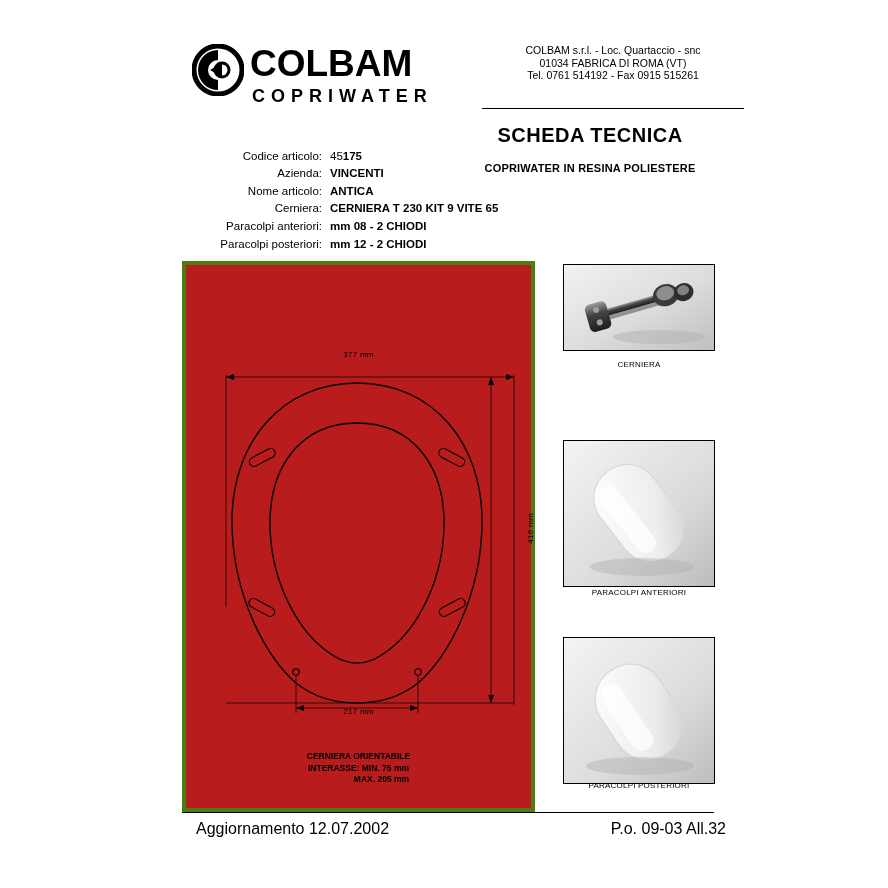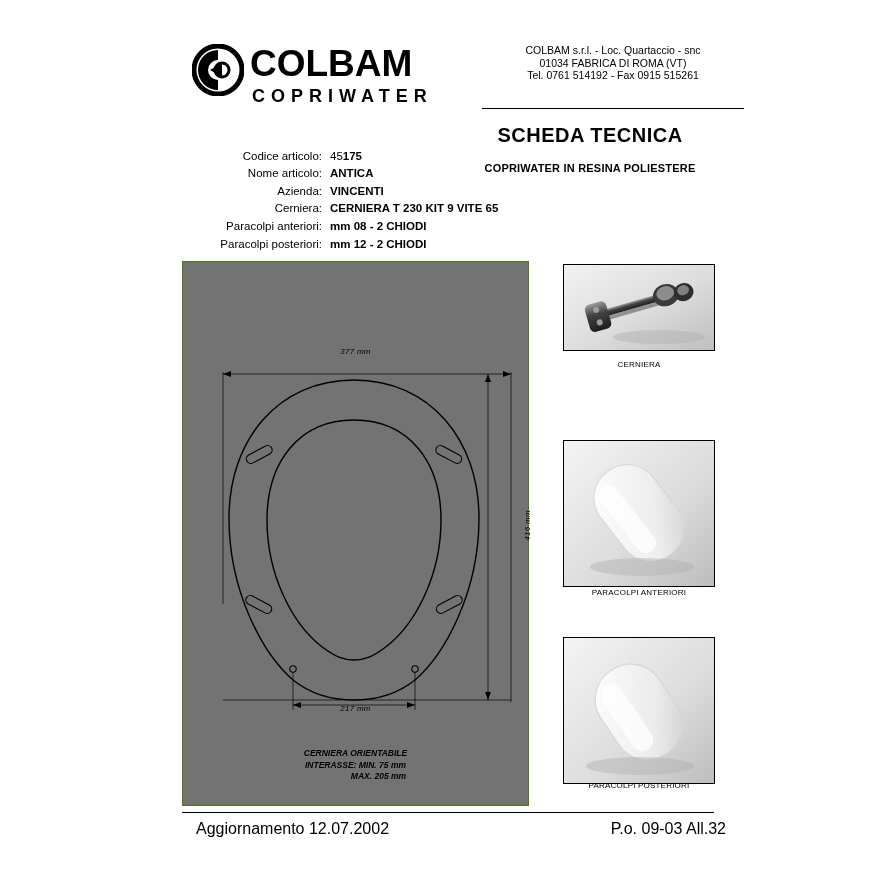--- a/index.html
+++ b/index.html
@@ -130,23 +130,22 @@
   }
   .spec-value .light { font-weight: normal; }
 
   
   .drawing-box {
     position: absolute;
     left: 182px;
     top: 261px;
     width: 345px;
     height: 543px;
-    border: 1px solid #4d7c0f;
-    background: #737373;
-    font-style: italic;
+    border: 4px solid #4d7c0f;
+    background: #b91c1c;
   }
 
   .dim-top-label {
     position: absolute;
     left: 0;
     top: 85px;
     width: 345px;
     text-align: center;
     font-size: 8px;
     letter-spacing: 0.3px;
@@ -257,26 +256,26 @@
     <div class="title-main">SCHEDA TECNICA</div>
     <div class="title-sub">COPRIWATER IN RESINA POLIESTERE</div>
   </div>
 
   <div class="specs">
     <div class="spec-row">
       <div class="spec-label">Codice articolo:</div>
       <div class="spec-value"><span class="light">45</span><span>175</span></div>
     </div>
     <div class="spec-row">
+      <div class="spec-label">Azienda:</div>
+      <div class="spec-value">VINCENTI</div>
+    </div>
+    <div class="spec-row">
       <div class="spec-label">Nome articolo:</div>
       <div class="spec-value">ANTICA</div>
-    </div>
-    <div class="spec-row">
-      <div class="spec-label">Azienda:</div>
-      <div class="spec-value">VINCENTI</div>
     </div>
     <div class="spec-row">
       <div class="spec-label">Cerniera:</div>
       <div class="spec-value">CERNIERA T 230 KIT 9 VITE 65</div>
     </div>
     <div class="spec-row">
       <div class="spec-label">Paracolpi anteriori:</div>
       <div class="spec-value">mm 08 - 2 CHIODI</div>
     </div>
     <div class="spec-row">

